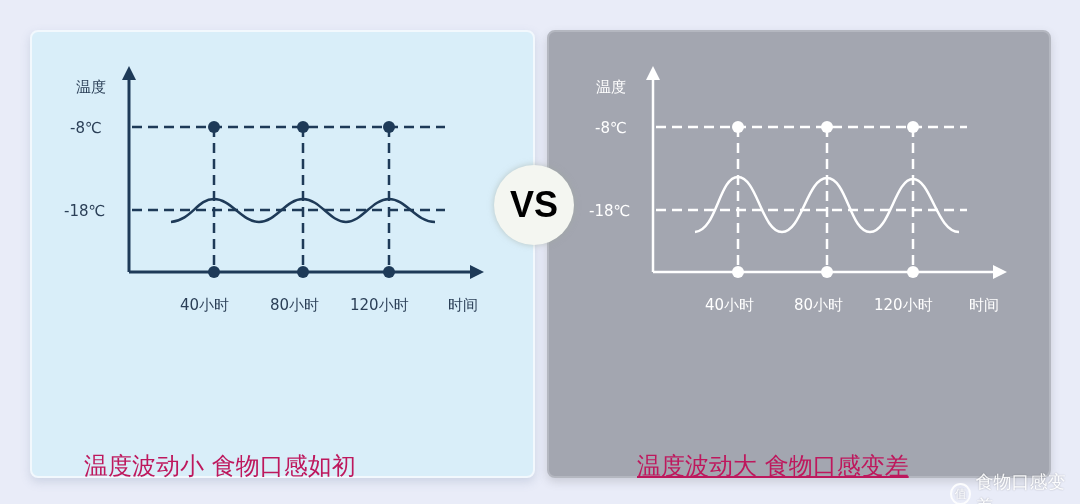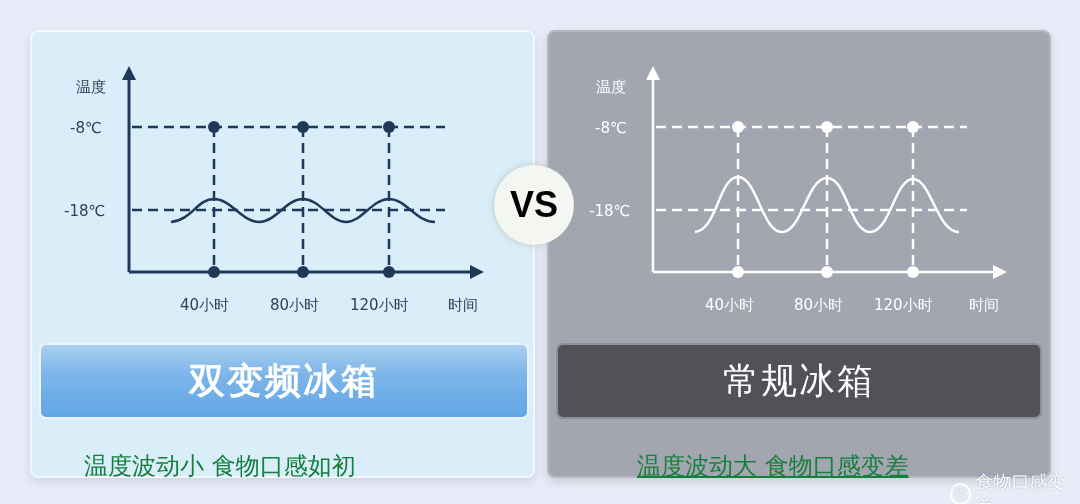--- a/index.html
+++ b/index.html
@@ -38,21 +38,21 @@
       background:linear-gradient(180deg,#a9d0f0 0%,#7db5e9 40%,#62a6e6 100%);
       border:2px solid #eaf5fd;
     }
     .label-right {
       width:486px;
       background:#515257;
       border:2px solid #8d9097;
       font-weight:normal;
     }
     .caption {
-      position:absolute; top:450px; font-size:24px; color:#15803d;
+      position:absolute; top:450px; font-size:24px; color:#be185d;
       white-space:nowrap;
     }
     .caption-left { left:84px; }
     .caption-right { left:637px;text-decoration:underline; }
     .vs-badge {
       position:absolute; left:494px; top:165px; width:80px; height:80px;
       border-radius:50%; background:#f4f6f1;
       box-shadow:0 0 6px rgba(160,170,160,0.6);
       display:flex; align-items:center; justify-content:center;
       font-size:36px; font-weight:bold; color:#000000;
@@ -100,21 +100,20 @@
     <g fill="#2b3f57" font-size="15">
       <text x="44" y="60">温度</text>
       <text x="38" y="101">-8℃</text>
       <text x="32" y="184">-18℃</text>
       <text x="148" y="278">40小时</text>
       <text x="238" y="278">80小时</text>
       <text x="318" y="278">120小时</text>
       <text x="416" y="278">时间</text>
     </g>
   </svg>
-  <div class="label-btn label-left">双变频冰箱</div>
 </div>
 
 <div class="panel panel-right">
   <svg class="chart" width="504" height="300">
     <g stroke="#ffffff" fill="#ffffff">
       <line x1="104" y1="240" x2="104" y2="44" stroke-width="2.5"></line>
       <polygon points="104,34 97,48 111,48" stroke="none"></polygon>
       <line x1="104" y1="240" x2="446" y2="240" stroke-width="2.5"></line>
       <polygon points="458,240 444,233 444,247" stroke="none"></polygon>
       <line x1="107" y1="95" x2="418" y2="95" stroke-width="2.5" stroke-dasharray="10,6" fill="none"></line>
@@ -134,21 +133,20 @@
     <g fill="#ffffff" font-size="15">
       <text x="47" y="60">温度</text>
       <text x="46" y="101">-8℃</text>
       <text x="40" y="184">-18℃</text>
       <text x="156" y="278">40小时</text>
       <text x="245" y="278">80小时</text>
       <text x="325" y="278">120小时</text>
       <text x="420" y="278">时间</text>
     </g>
   </svg>
-  <div class="label-btn label-right">常规冰箱</div>
 </div>
 
 <div class="vs-badge">VS</div>
 
 <div class="caption caption-left">温度波动小 食物口感如初</div>
 <div class="caption caption-right">温度波动大 食物口感变差</div>
 
 <div class="watermark">
   <span class="wm-logo">值</span>
   <span>食物口感变差</span>

